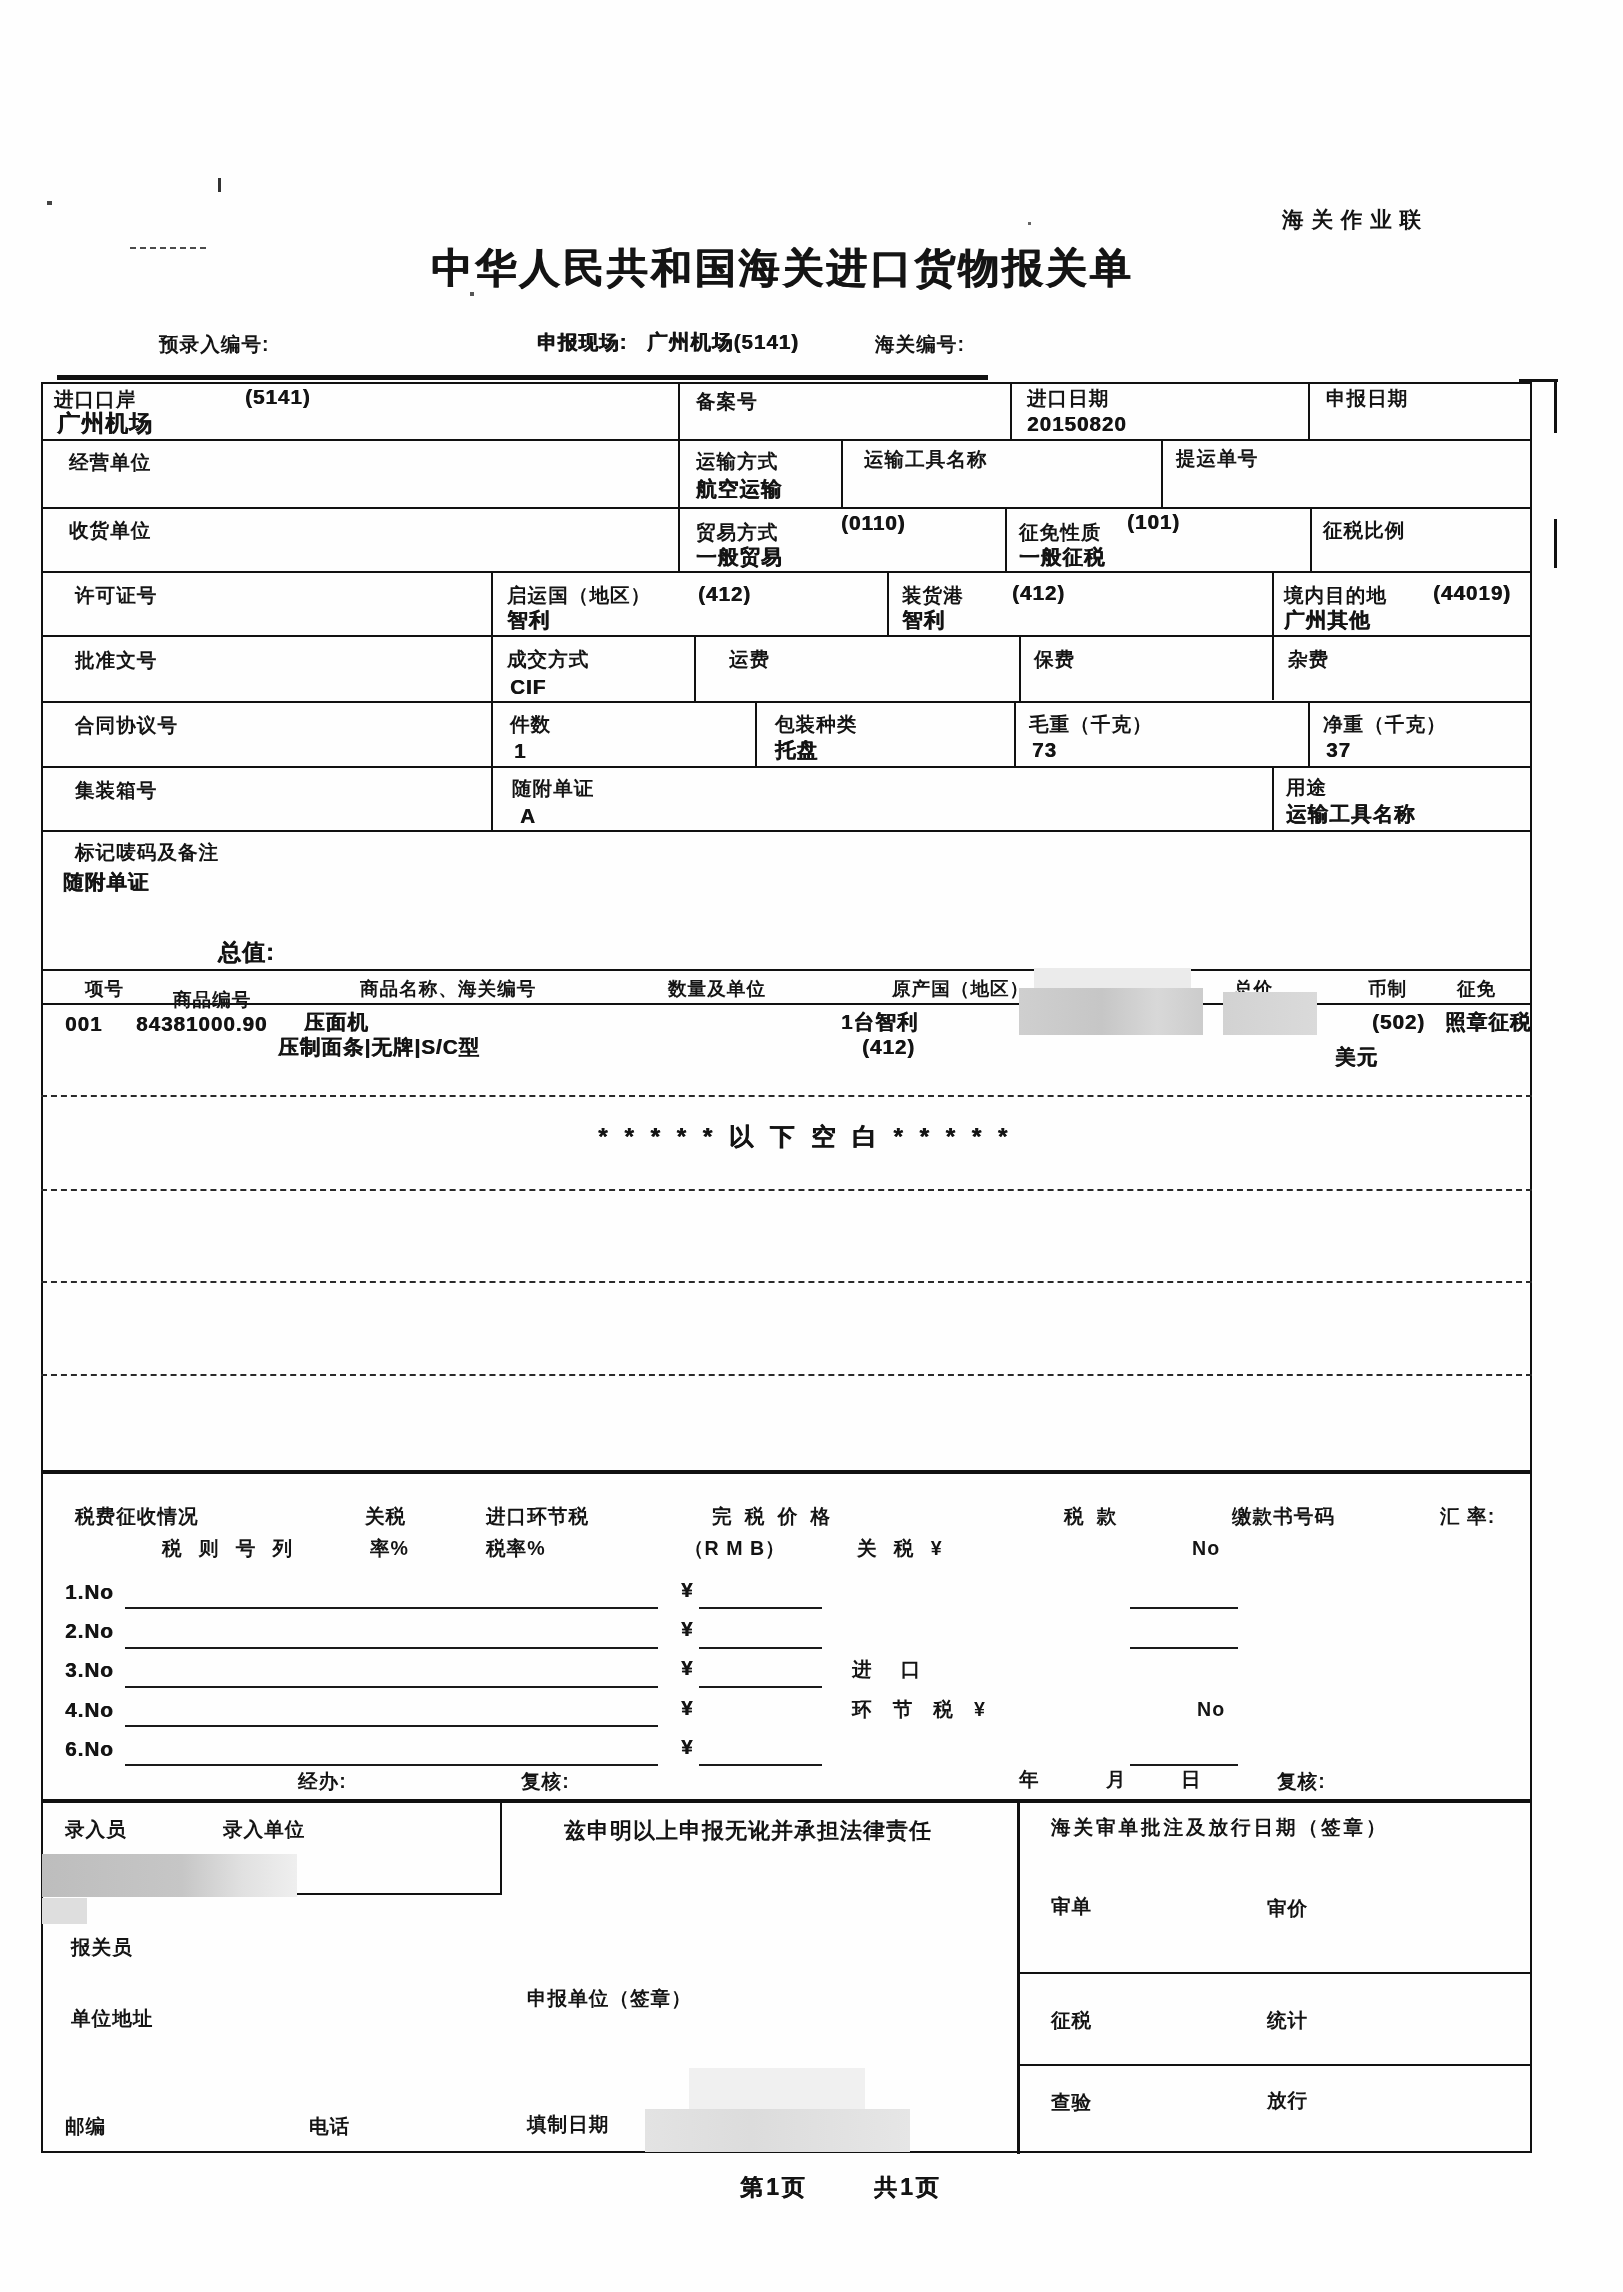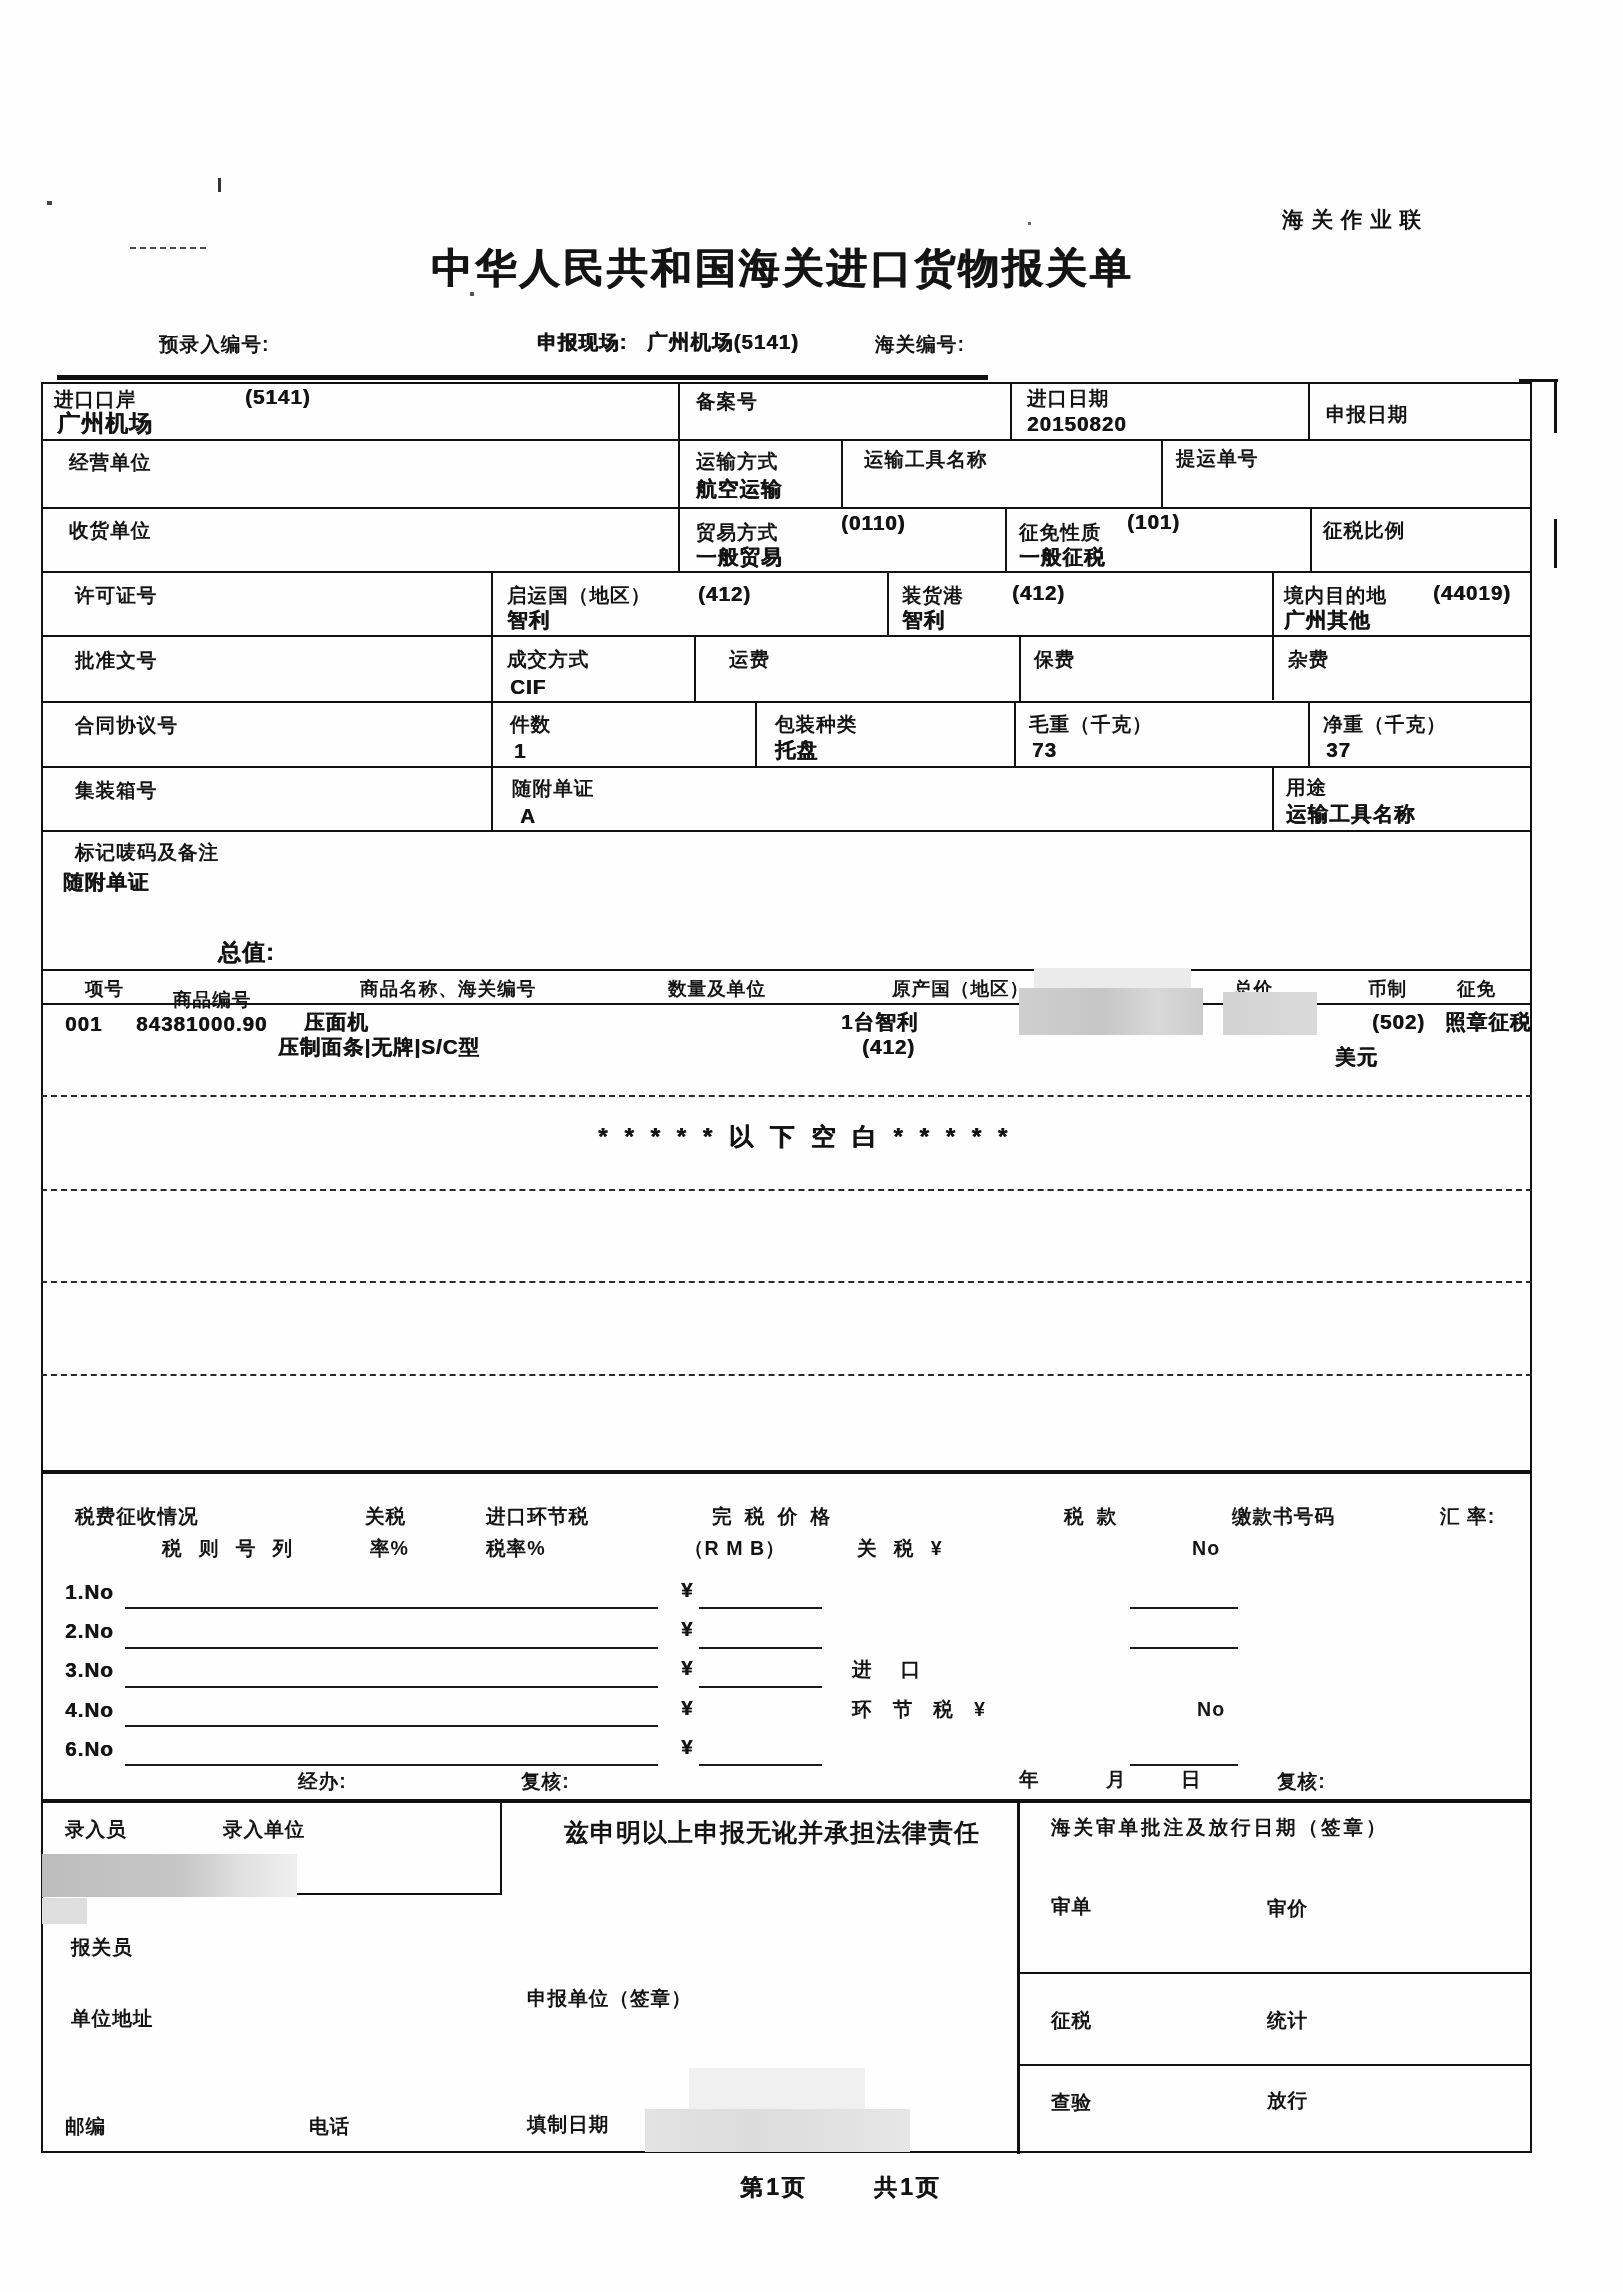--- a/index.html
+++ b/index.html
@@ -83,21 +83,21 @@
   <div class="vl" style="left:1014px;top:701px;height:66px;"></div>
   <div class="vl" style="left:1308px;top:701px;height:66px;"></div>
   <div class="vl" style="left:1272px;top:766px;height:64px;"></div>
 
   <div class="t lbl" style="left:54px;top:388px;">进口口岸</div>
   <div class="t val" style="left:245px;top:385px;">(5141)</div>
   <div class="t val big" style="left:57px;top:410px;">广州机场</div>
   <div class="t lbl" style="left:696px;top:390px;">备案号</div>
   <div class="t lbl" style="left:1027px;top:387px;">进口日期</div>
   <div class="t val" style="left:1027px;top:412px;">20150820</div>
-  <div class="t lbl" style="left:1326px;top:403px;">申报日期</div>
+  <div class="t lbl" style="left:1326px;top:387px;">申报日期</div>
 
   <div class="t lbl" style="left:69px;top:451px;">经营单位</div>
   <div class="t lbl" style="left:696px;top:450px;">运输方式</div>
   <div class="t val" style="left:696px;top:477px;">航空运输</div>
   <div class="t lbl" style="left:864px;top:448px;">运输工具名称</div>
   <div class="t lbl" style="left:1176px;top:447px;">提运单号</div>
 
   <div class="t lbl" style="left:69px;top:519px;">收货单位</div>
   <div class="t lbl" style="left:696px;top:521px;">贸易方式</div>
   <div class="t val" style="left:841px;top:511px;">(0110)</div>
@@ -232,21 +232,21 @@
   <div class="t lbl" style="left:65px;top:1818px;">录入员</div>
   <div class="t lbl" style="left:223px;top:1818px;">录入单位</div>
   <div class="redact" style="left:42px;top:1854px;width:255px;height:43px;background:linear-gradient(90deg,#bdbdbd 0%,#c6c6c6 55%,#e0e0e0 78%,#efefef 100%);"></div>
   <div class="redact" style="left:42px;top:1898px;width:45px;height:25.5px;background:#dedede;"></div>
   <div class="t lbl" style="left:71px;top:1936px;">报关员</div>
   <div class="t lbl" style="left:71px;top:2007px;">单位地址</div>
   <div class="t lbl" style="left:65px;top:2115px;">邮编</div>
   <div class="t lbl" style="left:309px;top:2115px;">电话</div>
   <div class="t lbl" style="left:527px;top:2113px;">填制日期</div>
 
-  <div class="t lbl" style="left:564px;top:1818px;font-size:25px;">兹申明以上申报无讹并承担法律责任</div>
+  <div class="t lbl" style="left:564px;top:1818px;font-size:22px;">兹申明以上申报无讹并承担法律责任</div>
   <div class="t lbl" style="left:527px;top:1987px;">申报单位（签章）</div>
   <div class="redact" style="left:689px;top:2068px;width:176px;height:41px;background:#f0f0f0;"></div>
   <div class="redact" style="left:645px;top:2109px;width:265px;height:43px;background:linear-gradient(90deg,#e3e3e3 0%,#dcdcdc 40%,#e6e6e6 100%);"></div>
 
   <div class="t lbl" style="left:1051px;top:1816px;letter-spacing:2.9px;">海关审单批注及放行日期（签章）</div>
   <div class="t lbl" style="left:1051px;top:1895px;">审单</div>
   <div class="t lbl" style="left:1267px;top:1897px;">审价</div>
   <div class="t lbl" style="left:1051px;top:2009px;">征税</div>
   <div class="t lbl" style="left:1267px;top:2009px;">统计</div>
   <div class="t lbl" style="left:1051px;top:2091px;">查验</div>

